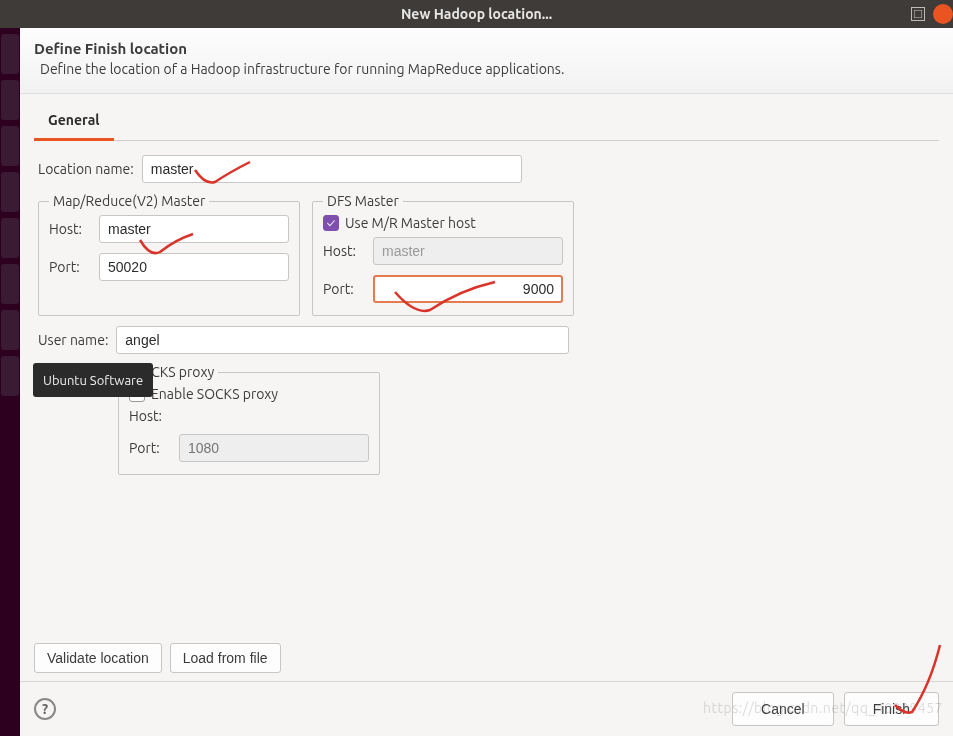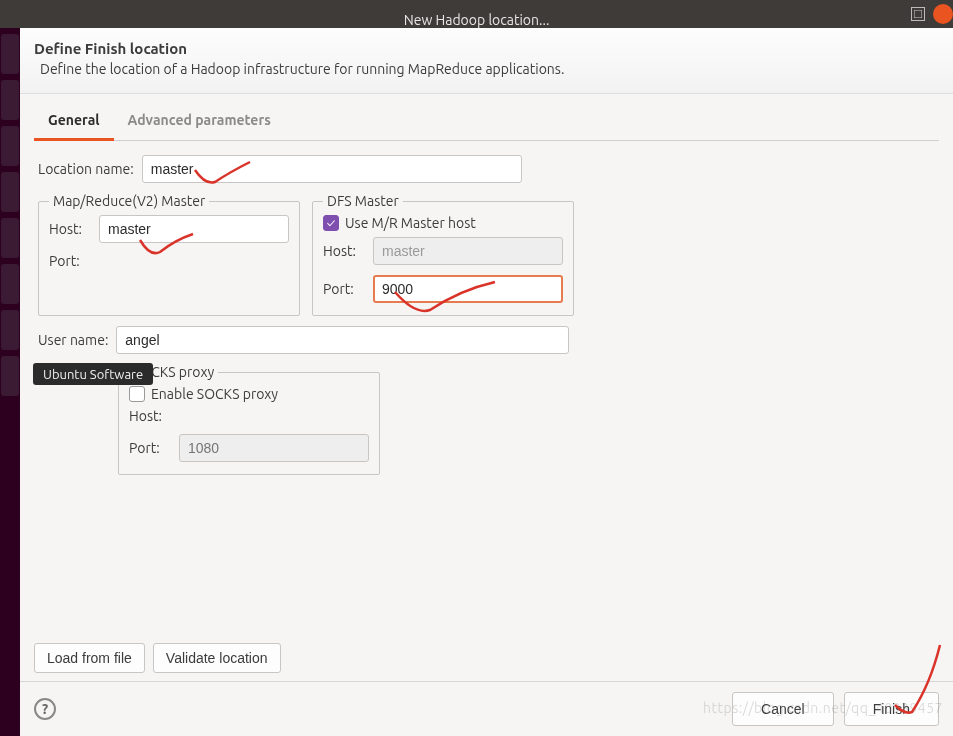--- a/index.html
+++ b/index.html
@@ -12,23 +12,23 @@
     height: 736px;
     overflow: hidden;
     position: relative;
     color: #3c3c3c;
   }
   .titlebar {
     background: #3f3b38;
     color: #e6e6e6;
     height: 28px;
     display: flex;
-    align-items: flex-end;
+    align-items: center;
     justify-content: center;
-    font-weight: normal;
+    font-weight: bold;
     position: relative;
   }
   .titlebar .win-btn {
     position: absolute;
     right: 28px;
     top: 7px;
     width: 14px;
     height: 14px;
     border: 1px solid #bbb;
     display: flex;
@@ -117,21 +117,21 @@
   .txt {
     border: 1px solid #c8c6c4;
     border-radius: 3px;
     padding: 5px 8px;
     font-size: 14px;
     background: #fff;
     color: #2c2c2c;
   }
   .txt.wide { width: 380px; }
   .txt.med { width: 190px; }
-  .txt.focus { border: 2px solid #e57b4f; padding:4px 7px; }
+  .txt.focus { border: 2px solid #e57b4f; padding:4px 7px;text-align:right; }
   .txt[disabled] { background: #eeeeee; color: #9a9a9a; }
   .groups {
     display: flex;
     gap: 12px;
     margin-bottom: 10px;
   }
   fieldset {
     border: 1px solid #c8c6c4;
     border-radius: 2px;
     padding: 6px 10px 10px 10px;
@@ -182,21 +182,21 @@
     color:#666; font-weight:bold; font-size:14px;
   }
   .footer .spacer { flex:1; }
   .footer .btn { padding: 8px 28px; }
   .tooltip {
     position: absolute;
     left: 33px;
     top: 363px;
     background: #2b2b2b;
     color: #eee;
-    padding: 4px 10px;
+    padding: 10px 10px;
     border-radius: 3px;
     font-size: 13px;
     z-index: 50;
   }
   .annot { position:absolute; pointer-events:none; z-index:40; }
   .watermark {
     position:absolute;
     right: 10px;
     bottom: 20px;
     color: rgba(120,120,120,0.25);
@@ -232,39 +232,39 @@
 
   <div class="banner">
     <h1>Define Finish location</h1>
     <p>Define the location of a Hadoop infrastructure for running MapReduce applications.</p>
   </div>
 
   <div class="content">
 
     <div class="tabs">
       <div class="tab active">General</div>
-      <div class="tab">Advanced parameters</div>
     </div>
 
     <div class="form-area">
 
       <div class="row">
         <span class="lbl">Location name:</span>
         <input class="txt wide" value="master" style="">
       </div>
 
       <div class="groups">
         <fieldset class="mr-group">
           <legend>Map/Reduce(V2) Master</legend>
           <div class="row">
             <span class="lbl" style="width:42px">Host:</span>
             <input class="txt med" value="master" style="">
           </div>
           <div class="row" style="margin-bottom:2px">
             <span class="lbl" style="width:42px">Port:</span>
+            <input class="txt med" value="50020" style="">
           </div>
         </fieldset>
 
         <fieldset class="dfs-group">
           <legend>DFS Master</legend>
           <div class="chk-row">
             <div class="chk checked">✓</div>
             <span>Use M/R Master host</span>
           </div>
           <div class="row">
@@ -296,22 +296,22 @@
           <div class="row" style="margin-bottom:2px">
             <span class="lbl" style="width:42px">Port:</span>
             <input class="txt med" disabled="" placeholder="1080" style="">
           </div>
         </fieldset>
       </div>
 
     </div>
 
     <div class="bottom-buttons">
+      <button class="btn">Validate location</button>
       <button class="btn">Load from file</button>
-      <button class="btn">Validate location</button>
     </div>
 
   </div>
 
   <div class="footer">
     <div class="help">?</div>
     <div class="spacer"></div>
     <button class="btn">Cancel</button>
     <button class="btn">Finish</button>
   </div>

